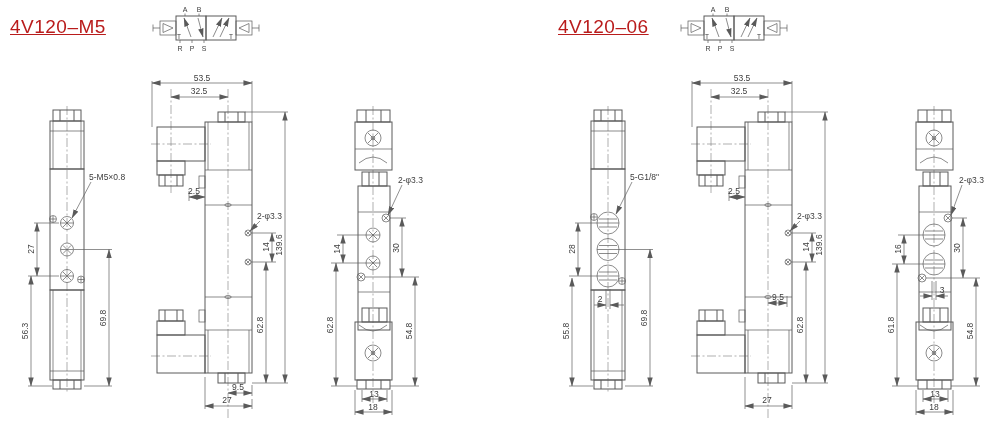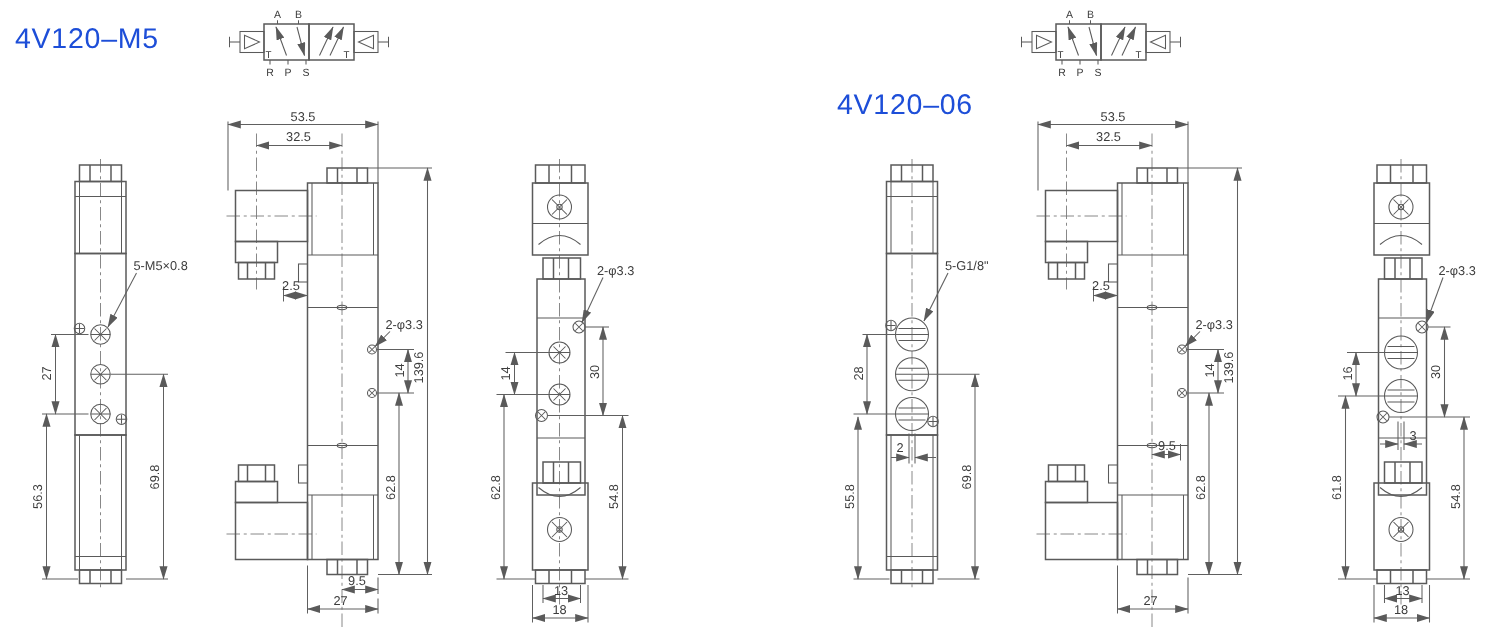--- a/index.html
+++ b/index.html
@@ -1,18 +1,18 @@
 <!DOCTYPE html>
 <html><head>
 <meta charset="utf-8">
 <style>
   html,body{margin:0;padding:0;background:#fff;}
   .canvas{position:relative;width:991px;height:424px;background:#ffffff;overflow:hidden;
           font-family:"Liberation Sans","DejaVu Sans",sans-serif;}
-  .title{position:absolute;font-size:19px;color:#1d4ed8;letter-spacing:.5px;}
+  .title{position:absolute;font-size:19px;color:#b91c1c;letter-spacing:.5px;text-decoration:underline;}
   svg{position:absolute;overflow:visible;}
   .ol{fill:none;stroke:#5a5a5a;stroke-width:1;}
   .thin{fill:none;stroke:#5a5a5a;stroke-width:.7;}
   .dim{fill:none;stroke:#606060;stroke-width:.7;}
   .cl{fill:none;stroke:#7a7a7a;stroke-width:.6;stroke-dasharray:9 2.5 2 2.5;}
   text.d{font-size:8.5px;fill:#3d3d3d;}
   text.s{font-size:7px;fill:#3d3d3d;}
   text.t{font-size:6.5px;fill:#3d3d3d;}
 </style>
 </head>
@@ -224,21 +224,21 @@
   <line class="dim" x1="40" y1="287" x2="40" y2="299"></line>
       <line class="dim" x1="65" y1="287" x2="65" y2="299"></line>
   <line class="dim" x1="40" y1="296" x2="65" y2="296" marker-start="url(#arw)" marker-end="url(#arw)"></line>
   <text class="d" x="52" y="293.5" text-anchor="middle">13</text>
   <line class="dim" x1="33" y1="287" x2="33" y2="312"></line>
       <line class="dim" x1="70" y1="287" x2="70" y2="312"></line>
   <line class="dim" x1="33" y1="309" x2="70" y2="309" marker-start="url(#arw)" marker-end="url(#arw)"></line>
   <text class="d" x="51" y="306.5" text-anchor="middle">18</text>
 </svg>
 
-<div class="title" style="left:558px;top:16px;margin-top:44px;">4V120–06</div>
+<div class="title" style="left:558px;top:16px;">4V120–06</div>
 
 <svg style="left:678px;top:4px;" width="112" height="48" viewBox="0 0 112 48">
   <line class="thin" x1="3" y1="24" x2="10" y2="24"></line>
       <line class="thin" x1="3" y1="20.5" x2="3" y2="27.5"></line>
   <rect class="thin" x="10" y="17" width="16" height="14"></rect>
       <path class="thin" d="M13,19.5 L13,28.5 L23,24 Z"></path>
   <rect class="ol" x="26" y="12" width="30" height="24"></rect>
       <rect class="ol" x="56" y="12" width="30" height="24"></rect>
   <line class="thin" x1="35" y1="9.5" x2="35" y2="12"></line>
       <line class="thin" x1="49" y1="9.5" x2="49" y2="12"></line>

